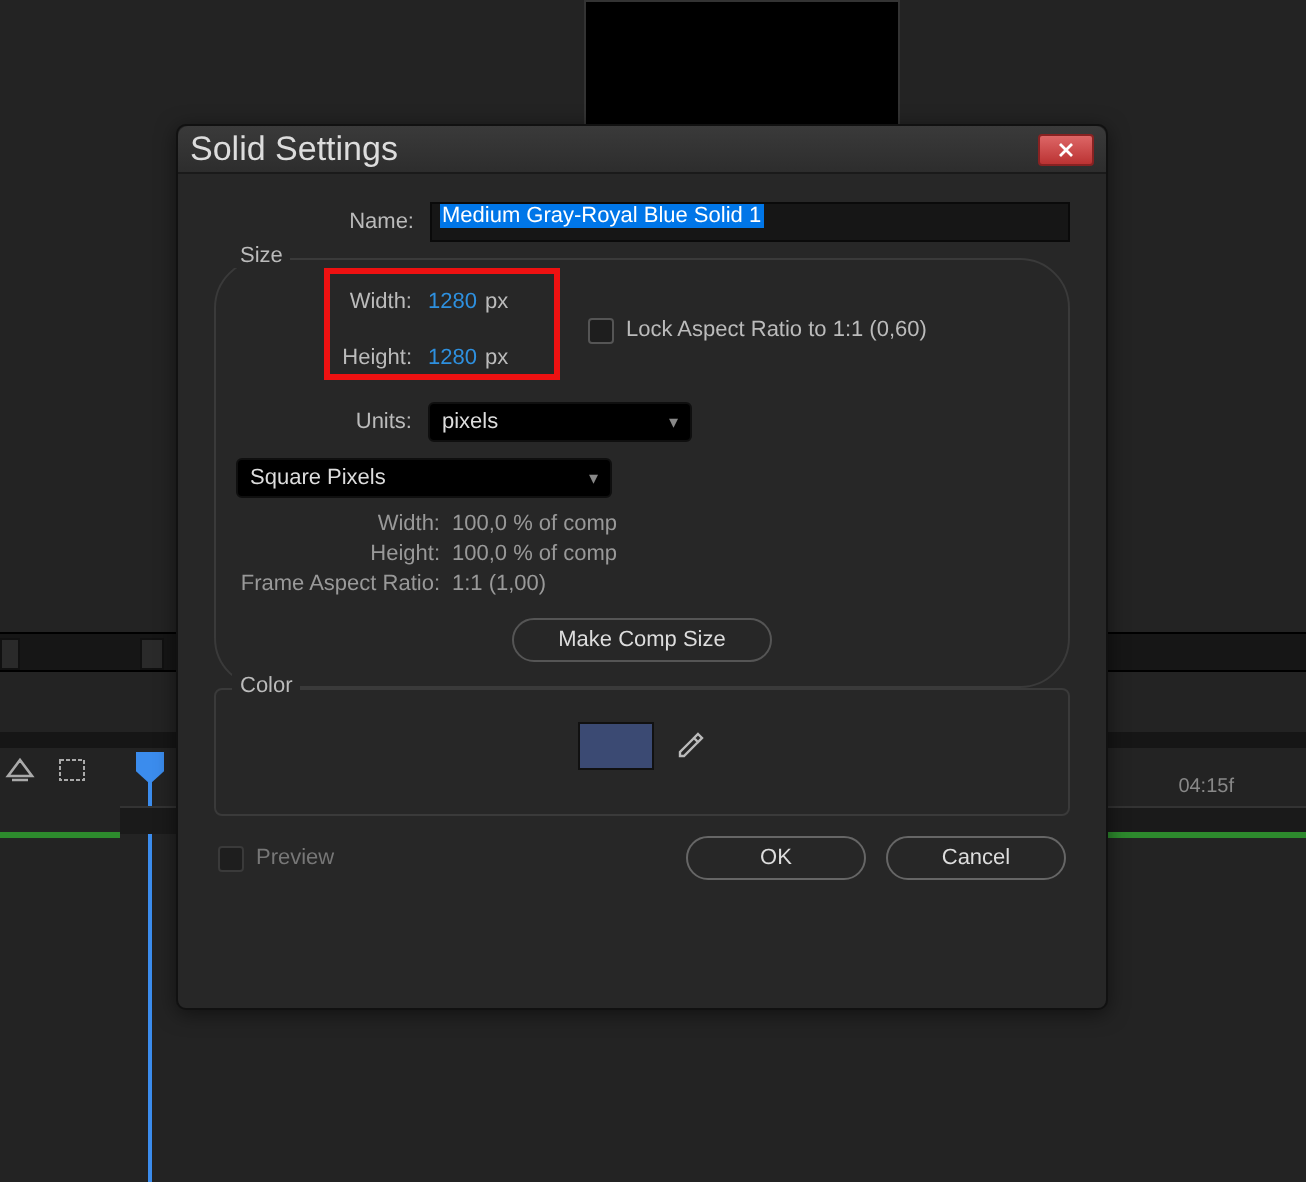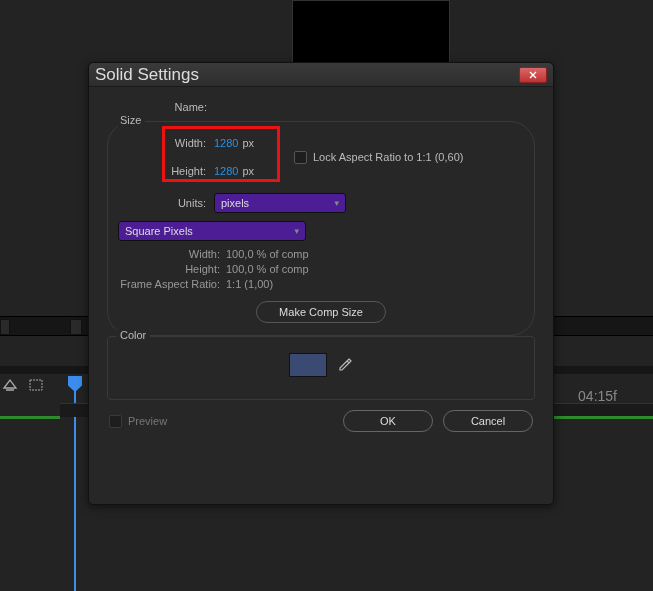--- a/index.html
+++ b/index.html
@@ -9,21 +9,21 @@
 .bg-mid-strip { position: absolute; left: 0; top: 316px; width: 653px; height: 20px; background: #161616; border-top: 1px solid #000; border-bottom: 1px solid #000; }
 .bg-dropdown-stub { position: absolute; left: 0; top: 319px; width: 10px; height: 16px; background: #2a2a2a; border: 1px solid #111; }
 .bg-dropdown-stub2 { position: absolute; left: 70px; top: 319px; width: 12px; height: 16px; background: #2a2a2a; border: 1px solid #111; }
 .bg-lower { position: absolute; left: 0; top: 336px; width: 653px; height: 255px; background: #232323; }
 .bg-timeline-sep { position: absolute; left: 0; top: 366px; width: 653px; height: 8px; background: #161616; }
 .bg-icon { display: inline-block; color: #aaa; font-size: 14px; }
 .bg-icons-row { position: absolute; left: 2px; top: 378px; display: flex; gap: 10px; }
 .bg-playhead { position: absolute; left: 68px; top: 376px; width: 14px; height: 16px; background: #3b8ced; clip-path: polygon(0 0, 100% 0, 100% 60%, 50% 100%, 0 60%); }
 .bg-playline { position: absolute; left: 74px; top: 390px; width: 2px; height: 201px; background: #3b8ced; }
 .bg-tick-area { position: absolute; left: 60px; top: 403px; width: 593px; height: 14px; background: #1a1a1a; border-top: 1px solid #333; }
-.bg-tick-label { position: absolute; right: 36px; top: 388px; color: #888; font-size: 14px; }
+.bg-tick-label { position: absolute; right: 36px; top: 388px; color: #888; font-size: 10px; }
 .bg-green-line { position: absolute; top: 416px; height: 3px; background: #2d8a2d; }
 .bg-left-green { left: 0; width: 60px; }
 .bg-right-green { left: 551px; width: 102px; }
 
 
 .dialog { position: absolute; left: 88px; top: 62px; width: 466px; height: 443px; background: #272727; border: 1px solid #111; box-shadow: 0 2px 10px rgba(0,0,0,0.5); border-radius: 5px; }
 .titlebar { height: 24px; background: linear-gradient(#3a3a3a,#2d2d2d); border-bottom: 1px solid #1a1a1a; display: flex; align-items: center; padding: 0 6px; border-radius: 5px 5px 0 0; }
 .titlebar-title { color: #ddd; font-size: 17px; flex: 1; }
 .close-btn { width: 28px; height: 16px; background: linear-gradient(#d66,#b33); border: 1px solid #822; border-radius: 2px; display: flex; align-items: center; justify-content: center; }
 .close-btn svg { width: 8px; height: 8px; }
@@ -42,21 +42,21 @@
 .sz-right { flex: 1; display: flex; align-items: center; padding-left: 10px; }
 .sz-row { display: flex; align-items: center; height: 22px; }
 .sz-label { width: 96px; text-align: right; padding-right: 8px; color: #bbb; }
 .sz-value { color: #2e90df; cursor: text; }
 .sz-unit { color: #bbb; margin-left: 4px; }
 .red-box { position: absolute; border: 3px solid #e11; pointer-events: none; }
 
 .checkbox { width: 13px; height: 13px; border: 1px solid #555; background: #1e1e1e; border-radius: 2px; display: inline-block; margin-right: 6px; }
 .lock-label { color: #bbb; }
 
-.select { height: 20px; background: #4c1d95; border: 1px solid #0f0f0f; border-radius: 3px; color: #ddd; display: flex; align-items: center; padding: 0 6px; justify-content: space-between; }
+.select { height: 20px; background: #000000; border: 1px solid #0f0f0f; border-radius: 3px; color: #ddd; display: flex; align-items: center; padding: 0 6px; justify-content: space-between; }
 .select .chev { color: #888; font-size: 9px; }
 .units-select { width: 132px; }
 .par-select { width: 188px; }
 
 .info-block { margin-top: 6px; }
 .info-row { display: flex; height: 15px; }
 .info-label { width: 108px; text-align: right; padding-right: 6px; color: #999; }
 .info-val { color: #999; }
 
 .make-comp-btn { margin: 8px auto 0 auto; width: 130px; height: 22px; border: 1px solid #555; border-radius: 11px; background: transparent; color: #ddd; display: flex; align-items: center; justify-content: center; font-size: 11px; }
@@ -108,20 +108,23 @@
       <svg viewBox="0 0 8 8">
           <path d="M1 1 L7 7 M7 1 L1 7" stroke="#fff" stroke-width="1.4"></path>
         </svg>
     </div>
   </div>
 
   <div class="dialog-body">
 
     <div class="row">
       <div class="label-col">Name:</div>
+      <div class="name-input">
+        <span class="name-input-text">Medium Gray-Royal Blue Solid 1</span>
+      </div>
     </div>
 
     <div class="fieldset" style="position:relative;border-radius:25px;">
       <div class="legend">Size</div>
 
       <div class="sz-grid">
         <div class="sz-left" style="position:relative;">
           <div class="red-box" style="left:44px; top:-6px; width:118px; height:56px;"></div>
           <div class="sz-row">
             <div class="sz-label">Width:</div>

